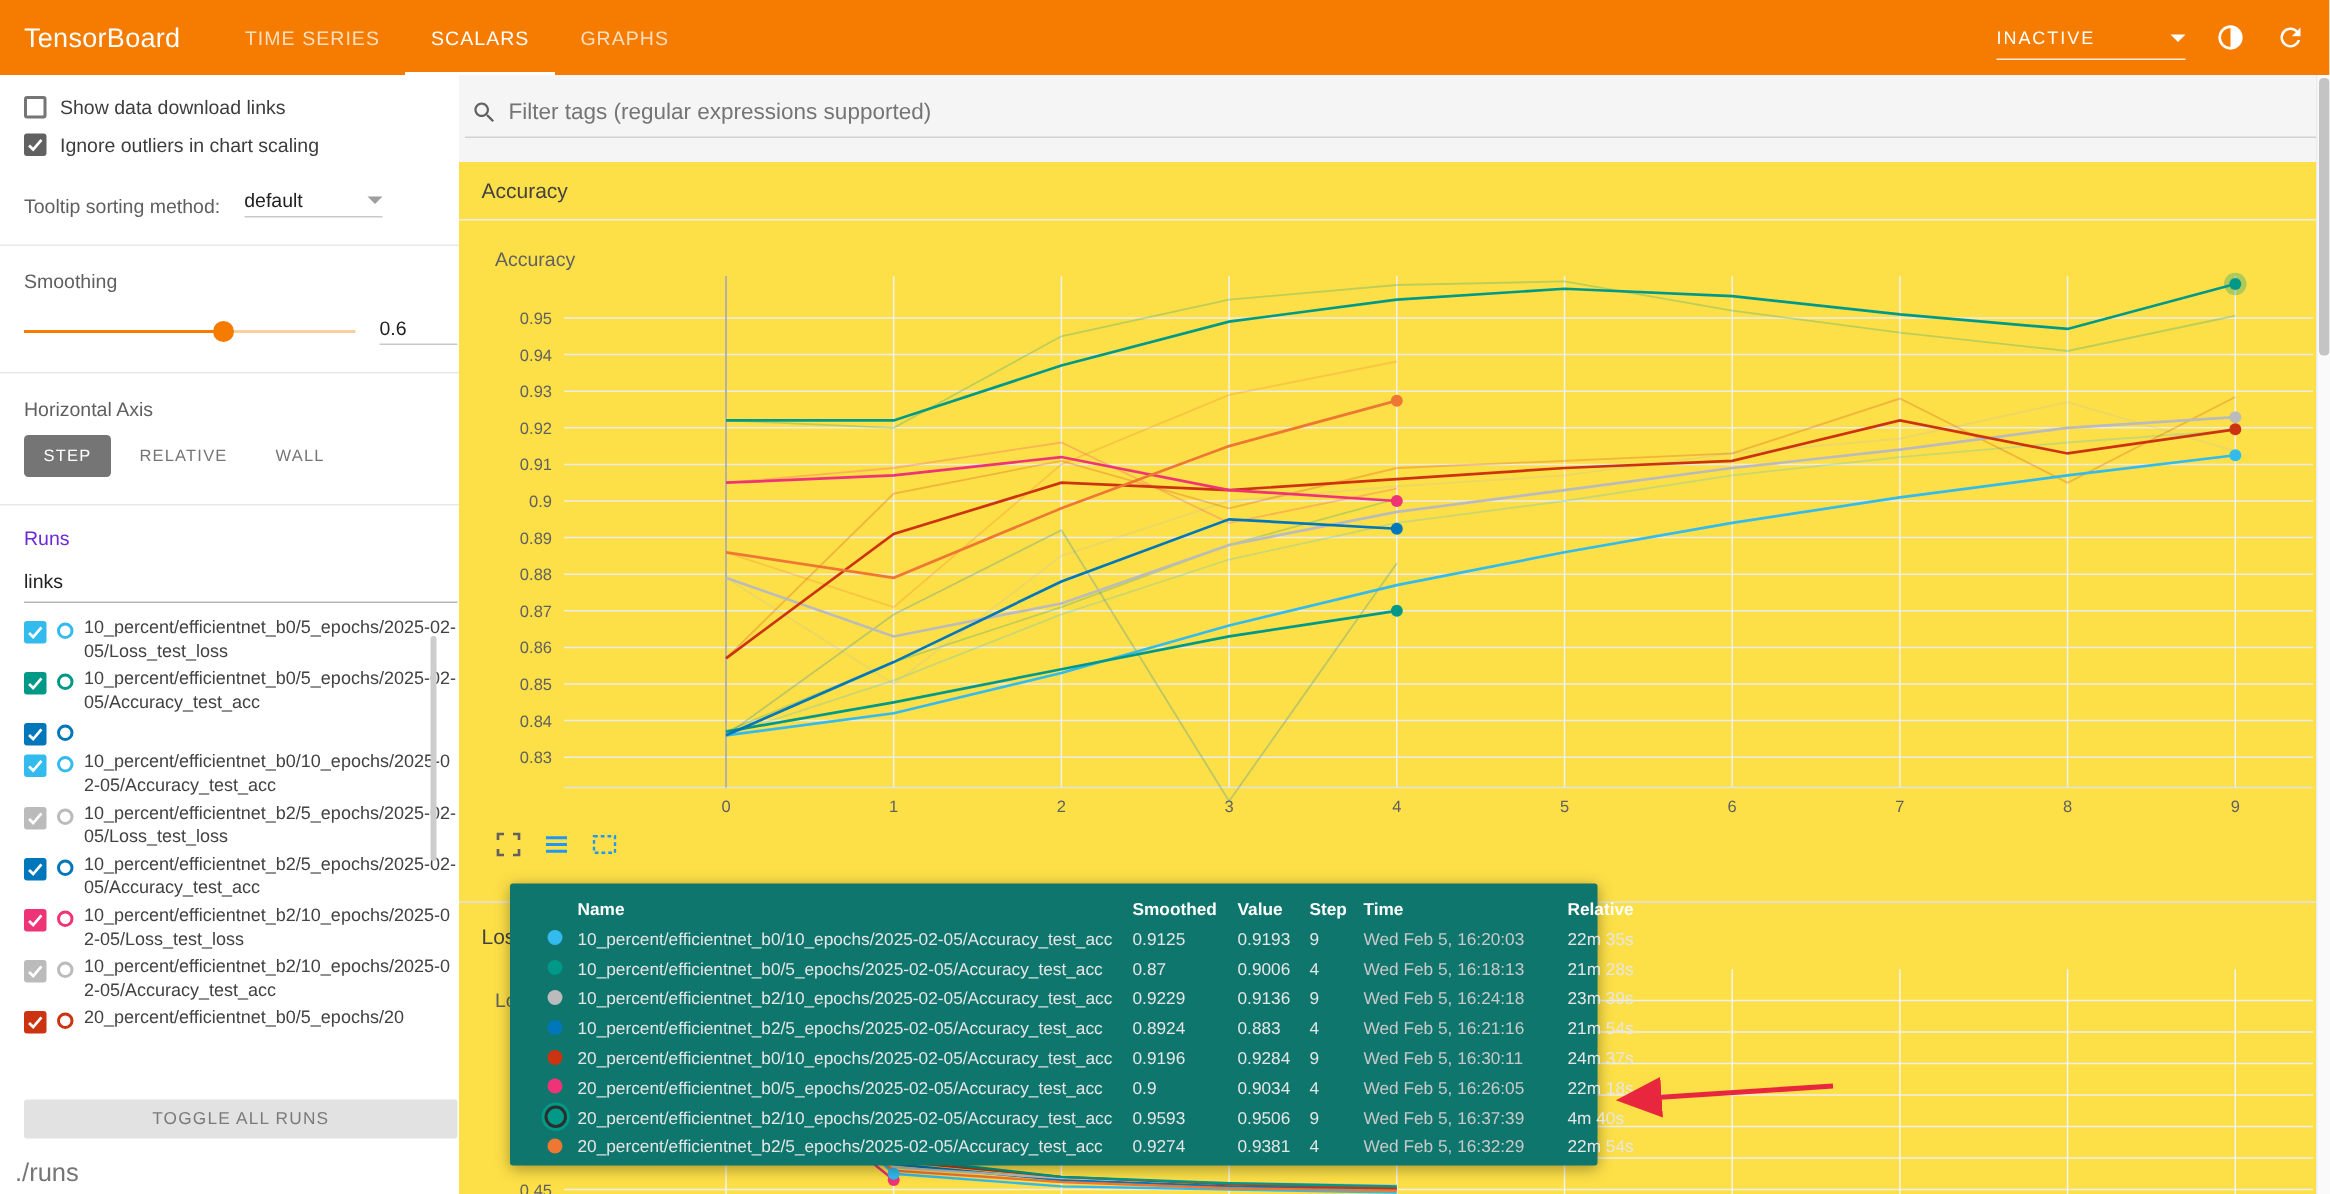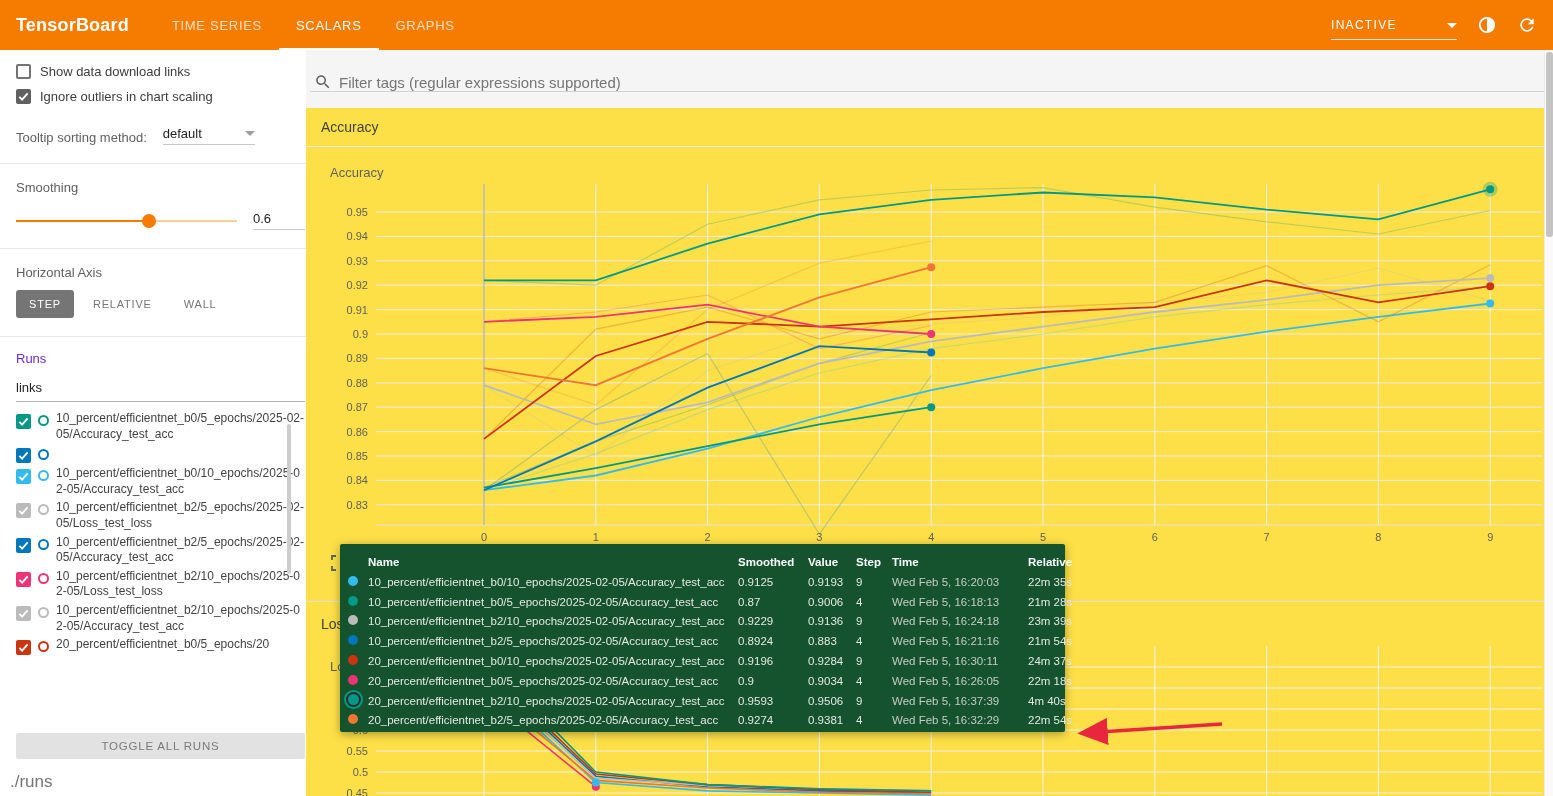--- a/index.html
+++ b/index.html
@@ -2,21 +2,21 @@
 <html><head>
 <meta charset="utf-8">
 <style>
 *{margin:0;padding:0;box-sizing:border-box}
 html,body{width:1553px;height:796px;overflow:hidden}
 body{font-family:"Liberation Sans","DejaVu Sans",sans-serif;background:#fff;color:#424242;position:relative}
 #app{position:absolute;left:0;top:0;width:1553px;height:796px;overflow:hidden}
 
 
 header{position:absolute;left:0;top:0;width:100%;height:50px;background:#f57c00;display:flex;align-items:center;color:#fff;z-index:5}
-.tb-title{font-size:18px;font-weight:700;padding:0 26px 0 16px;letter-spacing:.2px}
+.tb-title{font-size:18px;font-weight:400;padding:0 26px 0 16px;letter-spacing:.2px}
 .tabs{display:flex;height:50px}
 .tab{padding:0 17px;height:50px;line-height:52px;font-size:13px;font-weight:500;letter-spacing:.7px;color:rgba(255,255,255,.75);cursor:pointer}
 .tab.active{color:#fff;box-shadow:inset 0 -2px 0 #fff}
 .header-right{margin-left:auto;display:flex;align-items:center;gap:20px;padding-right:16px}
 .status{width:126px;display:flex;align-items:center;justify-content:space-between;border-bottom:1px solid rgba(255,255,255,.85);padding-bottom:7px;margin-top:8px;font-size:12px;letter-spacing:1.3px;font-weight:500;cursor:pointer}
 .caret-down{width:0;height:0;border-left:5px solid transparent;border-right:5px solid transparent;border-top:5px solid #fff}
 .hicon{cursor:pointer;display:flex}
 
 
 aside{position:absolute;left:0;top:50px;width:322px;bottom:0;background:#fff;border-right:1px solid #e3e3e3;padding:14px 16px;font-size:13px;color:#3c3c3c}
@@ -44,39 +44,39 @@
 .runrow{display:flex;align-items:flex-start;margin-bottom:3px}
 .runcb{width:15px;height:15px;border-radius:2px;flex-shrink:0;margin-top:3px;display:flex;align-items:center;justify-content:center}
 .runcircle{width:11px;height:11px;border-radius:50%;border:2px solid #999;flex-shrink:0;margin:4px 7px 0 7px;background:#fff}
 .runlabel{font-size:12px;line-height:1.3;color:#424242;word-break:break-all}
 .side-scroll{position:absolute;left:287px;top:374px;width:4px;height:150px;background:#cdcdcd;border-radius:2px}
 .toggleall{width:100%;height:26px;background:#e2e2e2;border:none;border-radius:2px;color:#7a7a7a;font-size:11.5px;letter-spacing:.8px;font-weight:500;cursor:pointer;font-family:inherit}
 .runspath{position:absolute;left:10px;bottom:4px;font-size:17px;color:#757575}
 
 
 main{position:absolute;left:306px;top:50px;right:0;bottom:0;background:#f5f5f5}
-.filterrow{position:absolute;left:4px;right:9px;top:8px;height:34px;display:flex;align-items:flex-end;border-bottom:1px solid #d2d2d2;gap:7px;padding-left:4px}
+.filterrow{position:absolute;left:4px;right:9px;top:8px;height:34px;display:flex;align-items:center;border-bottom:1px solid #d2d2d2;gap:7px;padding-left:4px}
 .filterrow input{flex:1;border:none;outline:none;background:transparent;font-size:15px;color:#424242;font-family:inherit}
 .filterrow input::placeholder{color:#757575}
 .group{position:absolute;left:0;right:9px;background:#fde047}
 .group.acc{top:58px;height:493px}
 .group.loss{top:551px;bottom:0;border-top:1px solid #e0e0e0}
 .group-header{height:39px;display:flex;align-items:center;padding-left:15px;font-size:14px;color:#424242;border-bottom:1px solid #ededed}
 .group.loss .group-header{height:44px;border-bottom:none}
 .chart-title{position:absolute;left:24px;font-size:13px;color:#616161}
 .group.acc .chart-title{top:57px}
 .group.loss .chart-title{top:57px}
 #acc-svg{position:absolute;left:14px;top:72px}
 #loss-svg{position:absolute;left:14px;top:44px}
 .chart-toolbar{position:absolute;left:24px;top:446px;display:flex;gap:14px;align-items:center}
 .ticon{cursor:pointer;display:flex}
 svg text{font-family:"Liberation Sans","DejaVu Sans",sans-serif}
 
 
-.tooltip{position:absolute;left:340px;top:544px;width:725px;height:188px;background:#14532d;border-radius:2px;box-shadow:0 2px 10px rgba(0,0,0,.35);z-index:20;padding:7px 8px;color:#e6e6e6;font-size:11.5px}
+.tooltip{position:absolute;left:340px;top:589px;width:725px;height:188px;background:#0f766e;border-radius:2px;box-shadow:0 2px 10px rgba(0,0,0,.35);z-index:20;padding:7px 25px;color:#e6e6e6;font-size:11.5px}
 .tt-row{display:grid;grid-template-columns:20px 370px 70px 48px 36px 136px 1fr;align-items:center;height:19.8px}
 .tt-head{font-weight:bold;color:#fff;height:21px}
 .tt-row .r{text-align:right;padding-right:2px;white-space:nowrap}
 .tt-time{color:#c9c9c9}
 .tt-name{white-space:nowrap;overflow:hidden}
 .tt-swatch{width:10px;height:10px;border-radius:50%;display:inline-block}
 .tt-swatch.hl{width:11px;height:11px;box-shadow:0 0 0 2px #2d2d2d,0 0 0 4px currentColor}
 
 .arrow-svg{position:absolute;left:1040px;top:700px;z-index:30}
 .pagescroll{position:absolute;right:0;top:50px;bottom:0;width:9px;background:#fafafa;border-left:1px solid #ececec;z-index:15}
@@ -152,20 +152,29 @@
         <button class="axisbtn active">STEP</button>
         <button class="axisbtn">RELATIVE</button>
         <button class="axisbtn">WALL</button>
       </div>
 
     <div class="divider"></div>
     <div class="runs-label">Runs</div>
     <div class="runsearch">links</div>
 
     <div class="runlist">
+        <div class="runrow">
+          <span class="runcb" style="background: rgb(51, 187, 238);">
+            <svg width="11" height="11" viewBox="0 0 12 12">
+              <path d="M1.5 6.5 4.5 9.5 10.5 2.5" stroke="#fff" stroke-width="2" fill="none"></path>
+            </svg>
+          </span>
+          <span class="runcircle" style="border-color: rgb(51, 187, 238);"></span>
+          <span class="runlabel">10_percent/efficientnet_b0/5_epochs/2025-02-05/Loss_test_loss</span>
+        </div>
         <div class="runrow">
           <span class="runcb" style="background: rgb(0, 153, 136);">
             <svg width="11" height="11" viewBox="0 0 12 12">
               <path d="M1.5 6.5 4.5 9.5 10.5 2.5" stroke="#fff" stroke-width="2" fill="none"></path>
             </svg>
           </span>
           <span class="runcircle" style="border-color: rgb(0, 153, 136);"></span>
           <span class="runlabel">10_percent/efficientnet_b0/5_epochs/2025-02-05/Accuracy_test_acc</span>
         </div>
         <div class="runrow">

